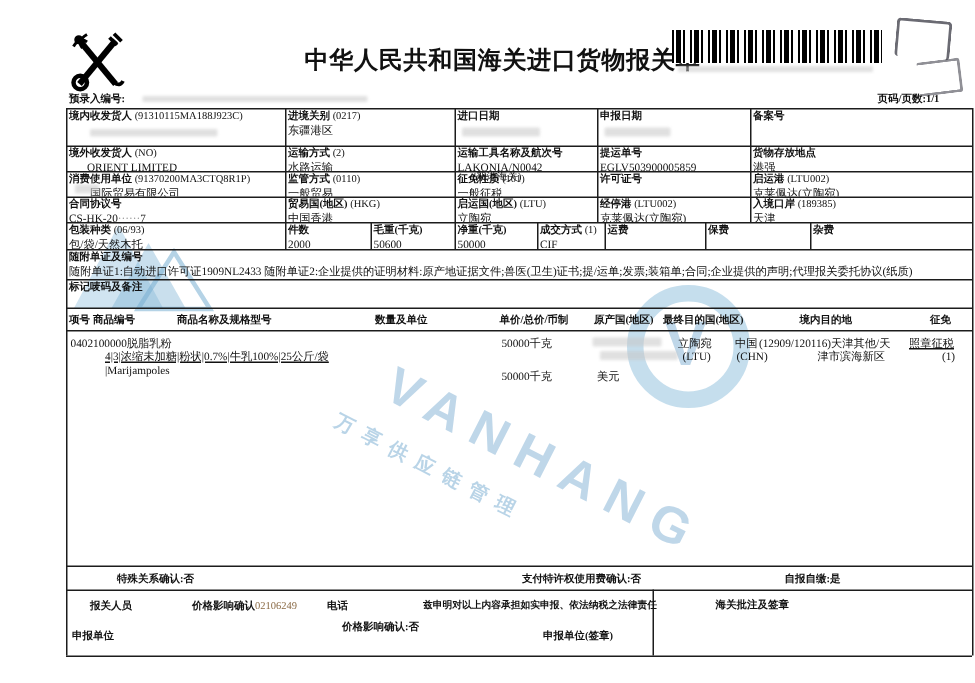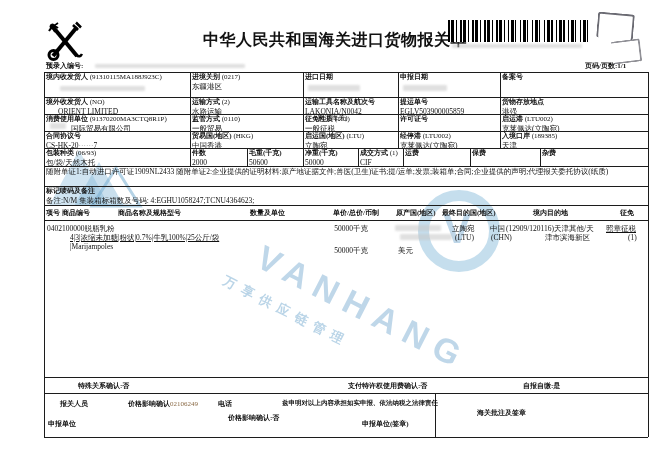--- a/index.html
+++ b/index.html
@@ -134,21 +134,21 @@
   <div class="val">EGLV503900005859</div>
 </div>
 
 <div class="cell" style="left:500px;top:97px;width:148px;height:17px;">
   <div class="lbl">货物存放地点</div>
   <div class="val">港强</div>
 </div>
 
 <div class="cell" style="left:44px;top:114px;width:146px;height:17px;">
   <div class="lbl"><span>消费使用单位</span> <span class="code">(91370200MA3CTQ8R1P)</span></div>
-  <div class="val" style="padding-left:25px;">国际贸易有限公司</div>
+  <div class="val" style="padding-left:14px;">国际贸易有限公司</div>
 </div>
 <div class="redact" style="left:50px;top:123px;width:16px;height:6px;"></div>
 
 <div class="cell" style="left:190px;top:114px;width:113px;height:17px;">
   <div class="lbl"><span>监管方式</span> <span class="code">(0110)</span></div>
   <div class="val">一般贸易</div>
 </div>
 
 <div class="cell" style="left:303px;top:114px;width:95px;height:17px;">
   <div class="lbl"><span>征免性质</span> <span class="code">(101)</span></div>
@@ -218,26 +218,26 @@
   <div class="lbl">运费</div>
 </div>
 <div class="cell" style="left:470px;top:148px;width:70px;height:18px;">
   <div class="lbl">保费</div>
 </div>
 <div class="cell" style="left:540px;top:148px;width:108px;height:18px;">
   <div class="lbl">杂费</div>
 </div>
 
 <div class="cell" style="left:44px;top:166px;width:604px;height:20px;">
+  <div class="lbl">随附单证及编号</div>
   <div class="val">随附单证1:自动进口许可证1909NL2433 随附单证2:企业提供的证明材料:原产地证据文件;兽医(卫生)证书;提/运单;发票;装箱单;合同;企业提供的声明;代理报关委托协议(纸质)</div>
 </div>
 
 <div class="cell" style="left:44px;top:186px;width:604px;height:19px;">
   <div class="lbl">标记唛码及备注</div>
-  <div class="val">备注:N/M  集装箱标箱数及号码: 4:EGHU1058247;TCNU4364623;</div>
 </div>
 
 <div class="gh" style="left:46px;top:208px;">项号</div>
 <div class="gh" style="left:62px;top:208px;">商品编号</div>
 <div class="gh" style="left:118px;top:208px;">商品名称及规格型号</div>
 <div class="gh" style="left:250px;top:208px;">数量及单位</div>
 <div class="gh" style="left:333px;top:208px;">单价/总价/币制</div>
 <div class="gh" style="left:396px;top:208px;">原产国(地区)</div>
 <div class="gh" style="left:442px;top:208px;">最终目的国(地区)</div>
 <div class="gh" style="left:533px;top:208px;">境内目的地</div>
@@ -266,15 +266,15 @@
 <div class="ft" style="left:228px;top:381px;margin-top:32px;">价格影响确认:否</div>
 <div class="ft" style="left:348px;top:381px;">支付特许权使用费确认:否</div>
 <div class="ft" style="left:523px;top:381px;">自报自缴:是</div>
 
 <div class="ft" style="left:60px;top:399px;">报关人员</div>
 <div class="ft" style="left:128px;top:399px;">
   <span>价格影响确认</span><span style="font-weight:normal;color:#8a6a45;">02106249</span>
 </div>
 <div class="ft" style="left:218px;top:399px;">电话</div>
 <div class="ft" style="left:282px;top:399px;font-size:6.5px;">兹申明对以上内容承担如实申报、依法纳税之法律责任</div>
-<div class="ft" style="left:441px;top:408px;padding-left:36px;">海关批注及签章</div>
+<div class="ft" style="left:441px;top:398px;padding-left:36px;">海关批注及签章</div>
 <div class="ft" style="left:48px;top:419px;">申报单位</div>
 <div class="ft" style="left:362px;top:419px;">申报单位(签章)</div>
 
 </body></html>

